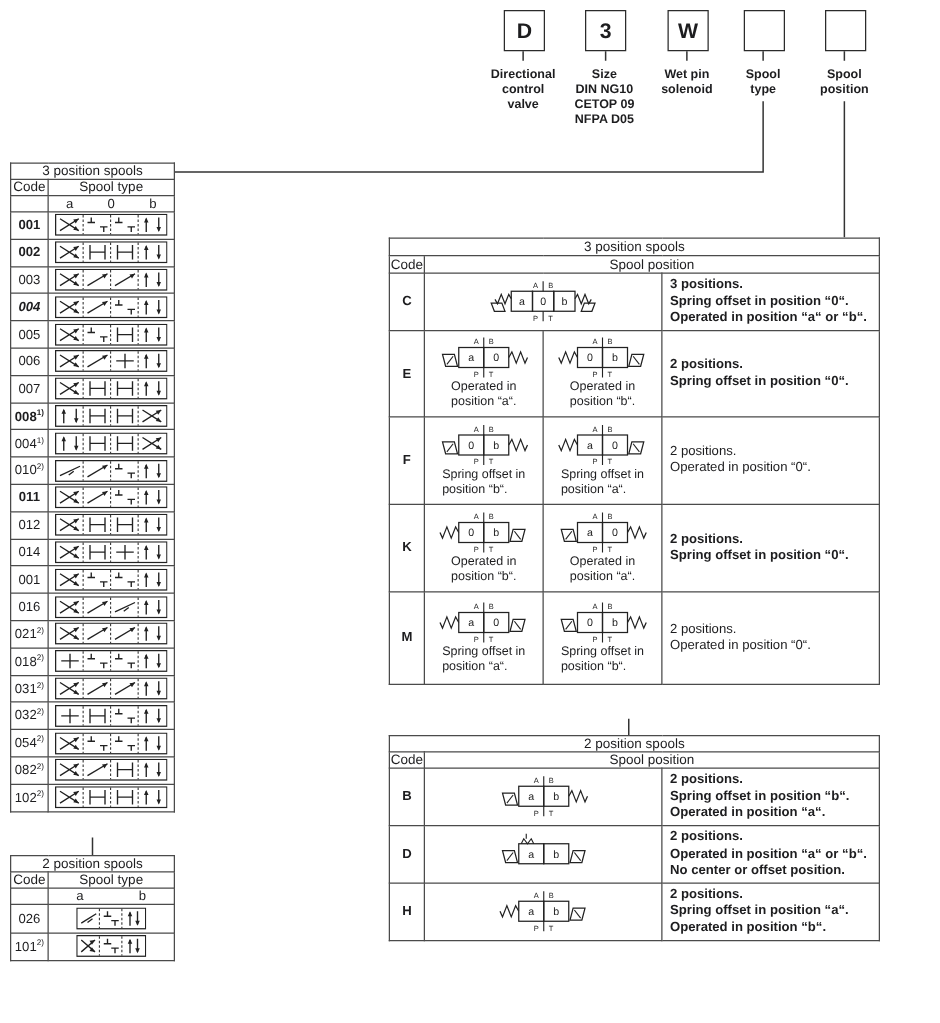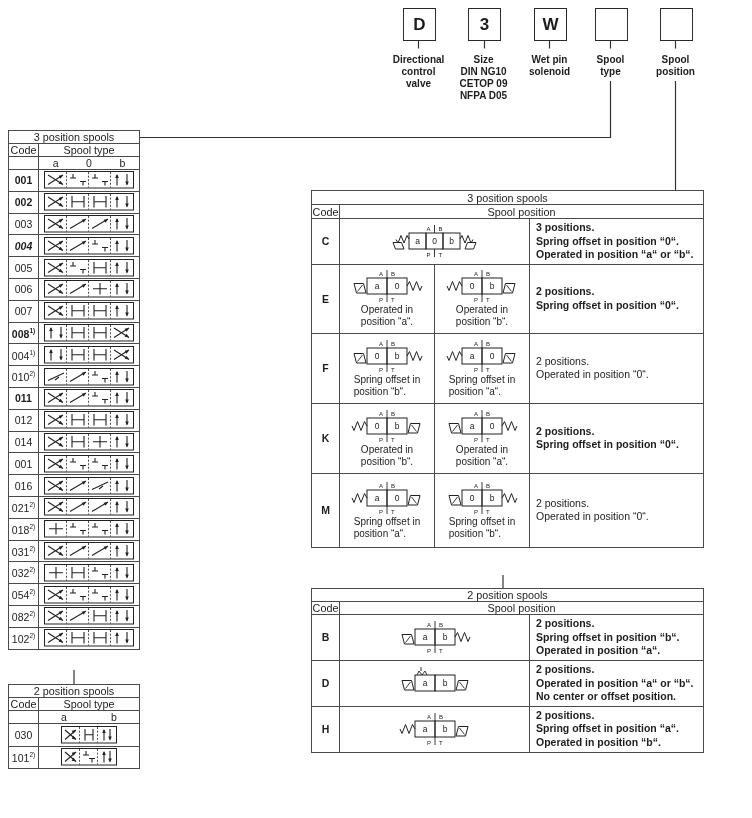--- a/index.html
+++ b/index.html
@@ -582,31 +582,29 @@
           <tr>
             <td style="height: 9px; border: 1px solid rgb(74, 74, 74);"></td>
             <td>
               <div class="pos-row">
                 <span>a</span>
                 <span>b</span>
               </div>
             </td>
           </tr>
           <tr>
-            <td class="code-cell" style="height: 21.5px;"><span>030</span></td>
+            <td class="code-cell" style="height: 21.5px;"><span>026</span></td>
             <td class="sym-cell">
               <div class="symwrap">
                 <svg width="56" height="18" viewBox="0 0 56 18">
                   <rect x="0.5" y="0.5" width="55" height="16.5" fill="none" stroke="#222" stroke-width="1"></rect>
                   <line x1="18.5" y1="1" x2="18.5" y2="16.5" stroke="#222" stroke-width="0.8" stroke-dasharray="2,1.6"></line>
                   <line x1="36.5" y1="1" x2="36.5" y2="16.5" stroke="#222" stroke-width="0.8" stroke-dasharray="2,1.6"></line>
-                  <polygon points="15,4 12.59,7.73 10.61,4.67" fill="#222"></polygon>
-                  <polygon points="15,13.5 10.61,12.83 12.59,9.770000000000001" fill="#222"></polygon>
-                  <path d="M4 13.5L15 4 M4 4L15 13.5" stroke="#222" stroke-width="1.1" fill="none"></path>
-                  <path d="M24 3V14.5 M32 3V14.5 M24 8.7H32" stroke="#222" stroke-width="1.1" fill="none"></path>
+                  <path d="M4 12.5L16 5 M9 12L13 9" stroke="#222" stroke-width="1.1" fill="none"></path>
+                  <path d="M25 3V7 M22 7H28 M31 14.5V10.5 M28 10.5H34" stroke="#222" stroke-width="1.1" fill="none"></path>
                   <polygon points="43,3 44.8,7 41.2,7" fill="#222"></polygon>
                   <polygon points="49,14.5 47.2,10.5 50.8,10.5" fill="#222"></polygon>
                   <path d="M43 14.5V4 M49 3V13.5" stroke="#222" stroke-width="1.1" fill="none"></path>
                 </svg>
               </div>
             </td>
           </tr>
           <tr>
             <td class="code-cell" style="height: 21.5px;"><span>101</span><sup>2)</sup></td>
             <td class="sym-cell">

